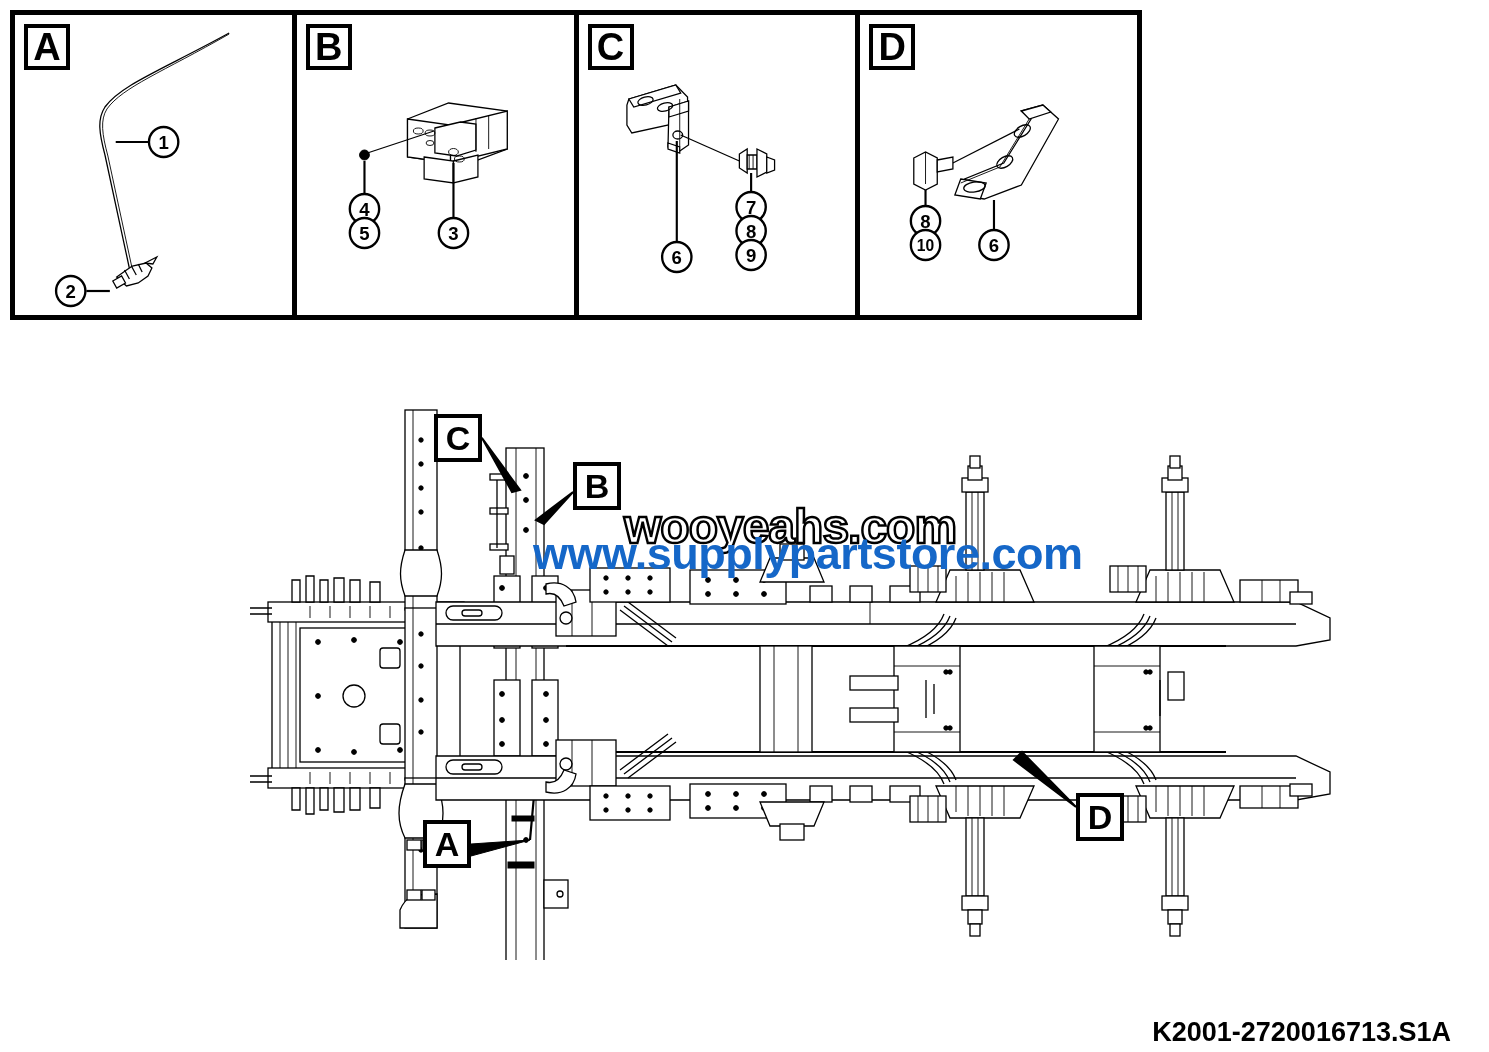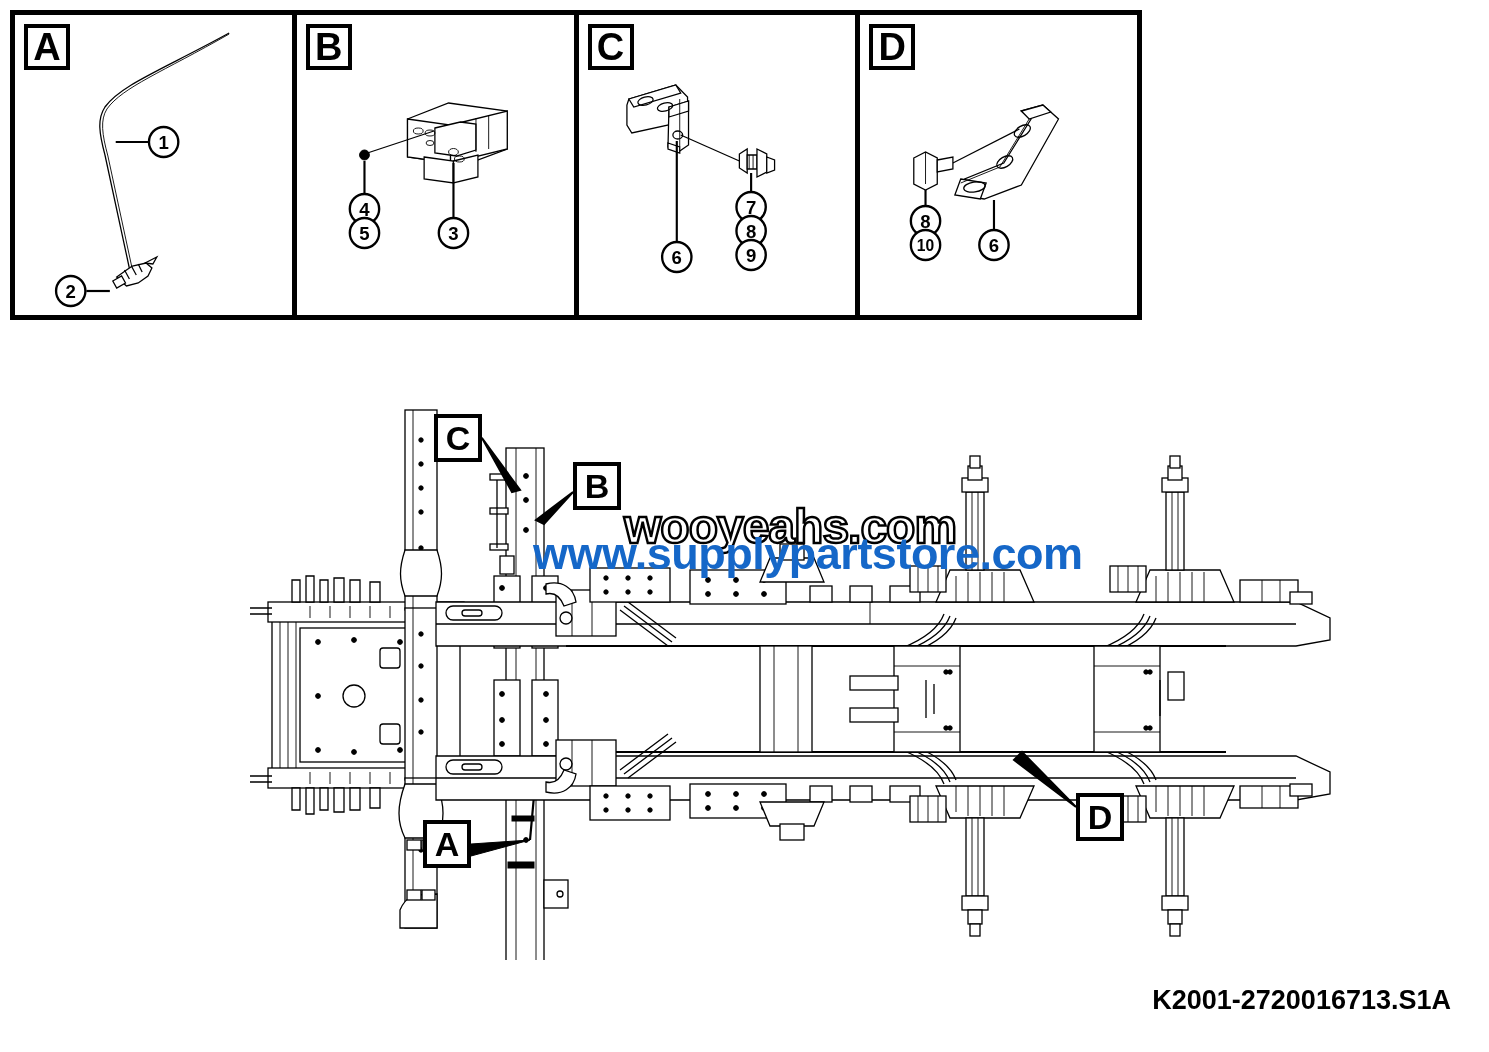--- a/index.html
+++ b/index.html
@@ -122,21 +122,21 @@
     font-size: 48px;
     color: transparent;
     -webkit-text-stroke: 2.5px #000;
     letter-spacing: -1px;
   }
 
   
   #part-number {
     position: absolute;
     right: 38px;
-    bottom: 36px;
+    bottom: 4px;
     font-size: 27px;
     font-weight: bold;
     letter-spacing: 0px;
     z-index: 5;
   }
 
   
   .ln   { fill: none; stroke: #000; stroke-width: 1.3; }
   .ln-t { fill: none; stroke: #000; stroke-width: 0.9; }
   .ln-b { fill: none; stroke: #000; stroke-width: 2.2; }

